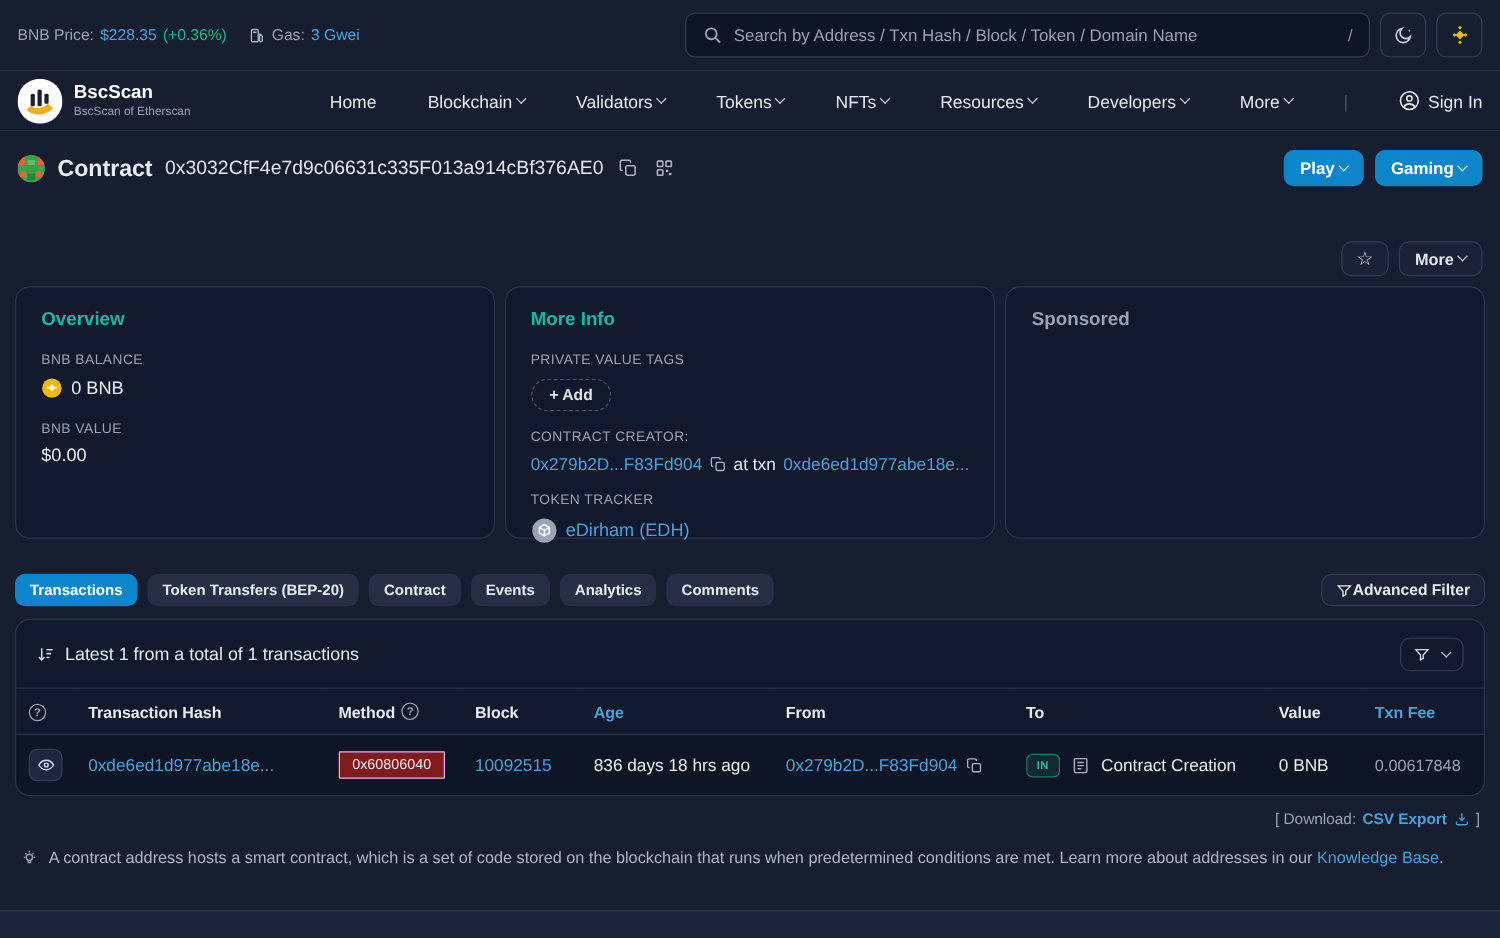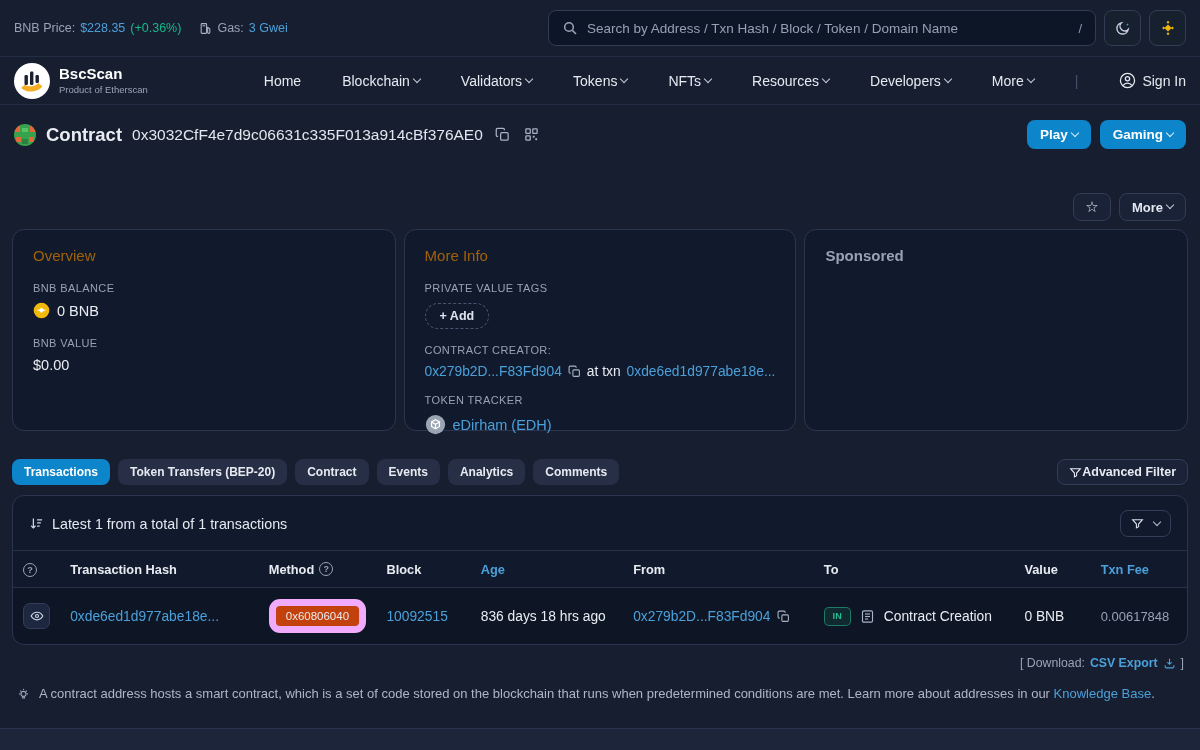--- a/index.html
+++ b/index.html
@@ -52,21 +52,21 @@
              font-family:inherit; }
   .hero-actions { display:flex; justify-content:flex-end; gap:8px; margin-top:44px; }
   .ghostbtn { background:#192236; border:1px solid #323d55; border-radius:8px; color:#e3e8f0;
               font-size:13px; font-weight:bold; padding:4px 12px; display:flex; align-items:center;
               cursor:pointer; font-family:inherit; }
   .starbtn { width:38px; justify-content:center; font-size:15px; padding:4px 0; }
 
   
   .cards { display:grid; grid-template-columns:1fr 1fr 1fr; gap:8px; padding:8px 12px 0; }
   .card { background:#111a2c; border:1px solid #2b3550; border-radius:12px; padding:17px 20px; height:202px; }
-  .card h3 { font-size:15px; font-weight:normal; color:#a16207; }
+  .card h3 { font-size:15px; font-weight:bold; color:#14b8a6; }
   .fieldlabel { font-size:11px; letter-spacing:.4px; color:#98a2b5; margin-top:18px; }
   .fieldvalue { font-size:14.5px; margin-top:8px; display:flex; align-items:center; gap:7px; }
   .addbtn { margin-top:9px; background:transparent; border:1px dashed #4a5571; border-radius:15px;
             color:#dfe4ee; font-size:12.5px; font-weight:bold; padding:5px 14px; cursor:pointer;
             font-family:inherit; }
   .creator-line { font-size:13.8px; margin-top:8px; display:flex; align-items:center; gap:6px; flex-wrap:nowrap; white-space:nowrap; }
   .copy-ic { color:#aab3c4; cursor:pointer; display:inline-flex; }
 
   
   .tabsrow { display:flex; justify-content:space-between; align-items:center; padding:28px 12px 0; }
@@ -87,22 +87,22 @@
   table { width:100%; border-collapse:collapse; }
   thead th { text-align:left; font-size:12.8px; font-weight:bold; color:#e8ebf1; padding:10px 10px;
              border-top:1px solid #273149; border-bottom:1px solid #273149; white-space:nowrap; }
   thead th .hdr { display:flex; align-items:center; gap:5px; }
   th.c-age, th.c-fee { color:#4ba0da; cursor:pointer; }
   tbody td { padding:11px 10px; background:rgba(0,0,0,.14); font-size:13.8px; white-space:nowrap; vertical-align:middle; }
   .qmark { display:inline-flex; width:14px; height:14px; border:1.3px solid #9aa3b6; border-radius:50%;
            color:#9aa3b6; font-size:9px; font-weight:bold; align-items:center; justify-content:center; }
   .eyebtn { width:27px; height:26px; background:#1d2740; border:1px solid #333e5a; border-radius:7px;
             display:flex; align-items:center; justify-content:center; color:#cdd5e4; cursor:pointer; }
-  .methodpill { display:inline-block; border:7px solid #f0abfc; border-radius:11px; padding:4px 10px;
-                font-size:11.5px; color:#e8eaf0; background:#c2410c; }
+  .methodpill { display:inline-block; border:1px solid #f0abfc; border-radius:1px; padding:4px 10px;
+                font-size:11.5px; color:#e8eaf0; background:#7f1d1d; }
   .inbadge { display:inline-flex; align-items:center; justify-content:center; width:27px; height:19px;
              border:1px solid rgba(38,189,144,.55); border-radius:5px; background:rgba(38,189,144,.12);
              color:#26bd90; font-size:9px; font-weight:bold; letter-spacing:.3px; }
   .tocell { display:flex; align-items:center; gap:9px; }
   .fee { color:#98a2b5; font-size:13px; }
 
   .downloadrow { display:flex; justify-content:flex-end; align-items:center; gap:5px; padding:11px 16px 2px;
                  font-size:12.3px; color:#9aa3b6; }
   .tiprow { display:flex; align-items:flex-start; gap:8px; padding:14px 16px 0; font-size:13px; color:#aeb6c6; }
   .pagefooter { position:absolute; left:0; bottom:0; width:100%; height:22px; background:#1c2539;
@@ -169,21 +169,21 @@
       <svg width="36" height="36" viewBox="0 0 36 36">
         <circle cx="18" cy="18" r="18" fill="#ffffff"></circle>
         <path d="M7 25c6.5 5.5 16 4.5 21.5-1.5l-4.2-3.6c-3.6 3.8-9.6 4.6-13.6 1.8z" fill="#f5ae23"></path>
         <rect x="10.5" y="12" width="3.4" height="10" rx="1.2" fill="#1b2130"></rect>
         <rect x="16" y="8.5" width="3.4" height="13.5" rx="1.2" fill="#1b2130"></rect>
         <rect x="21.5" y="12" width="3.4" height="8" rx="1.2" fill="#1b2130"></rect>
       </svg>
     </span>
     <span>
       <div class="brand-name">BscScan</div>
-      <div class="brand-sub">Product of Etherscan</div>
+      <div class="brand-sub">BscScan of Etherscan</div>
     </span>
   </div>
   <div class="navlinks">
     <span class="navitem">
       <span>Home</span>
     </span>
     <span class="navitem">
       <span>Blockchain</span>
       <span class="chev"></span>
     </span>

